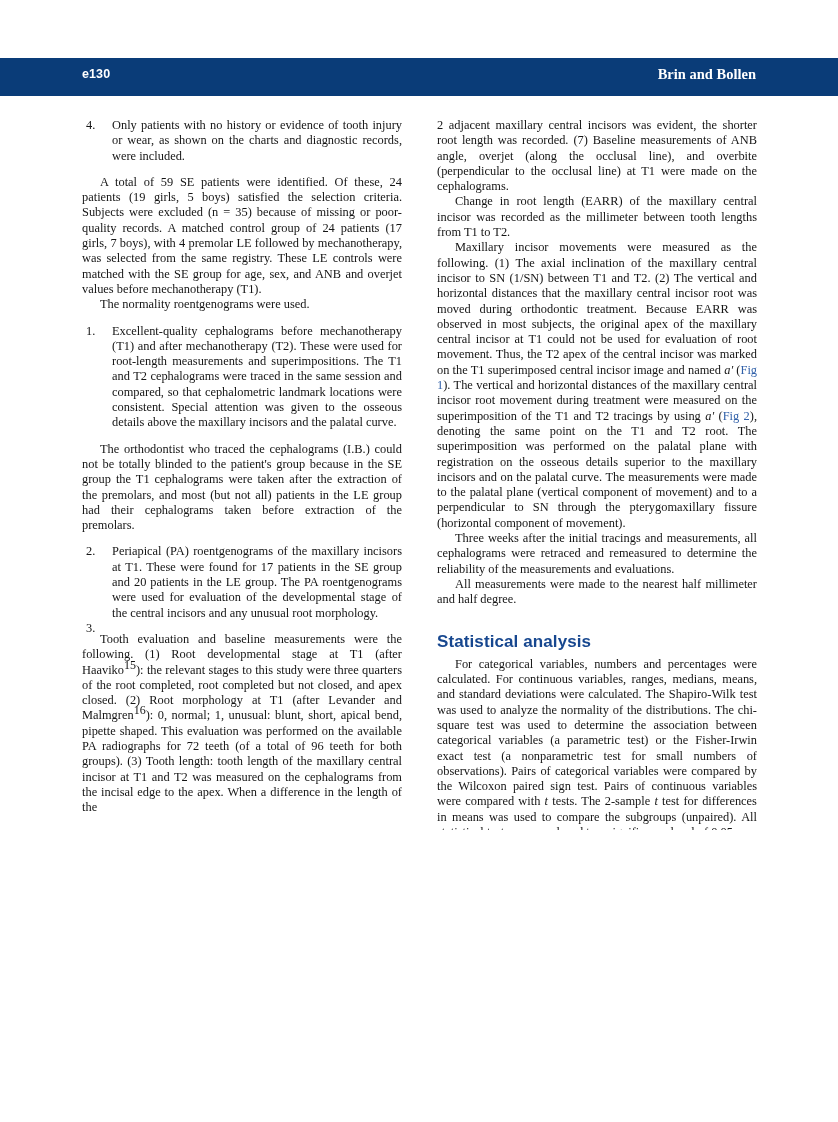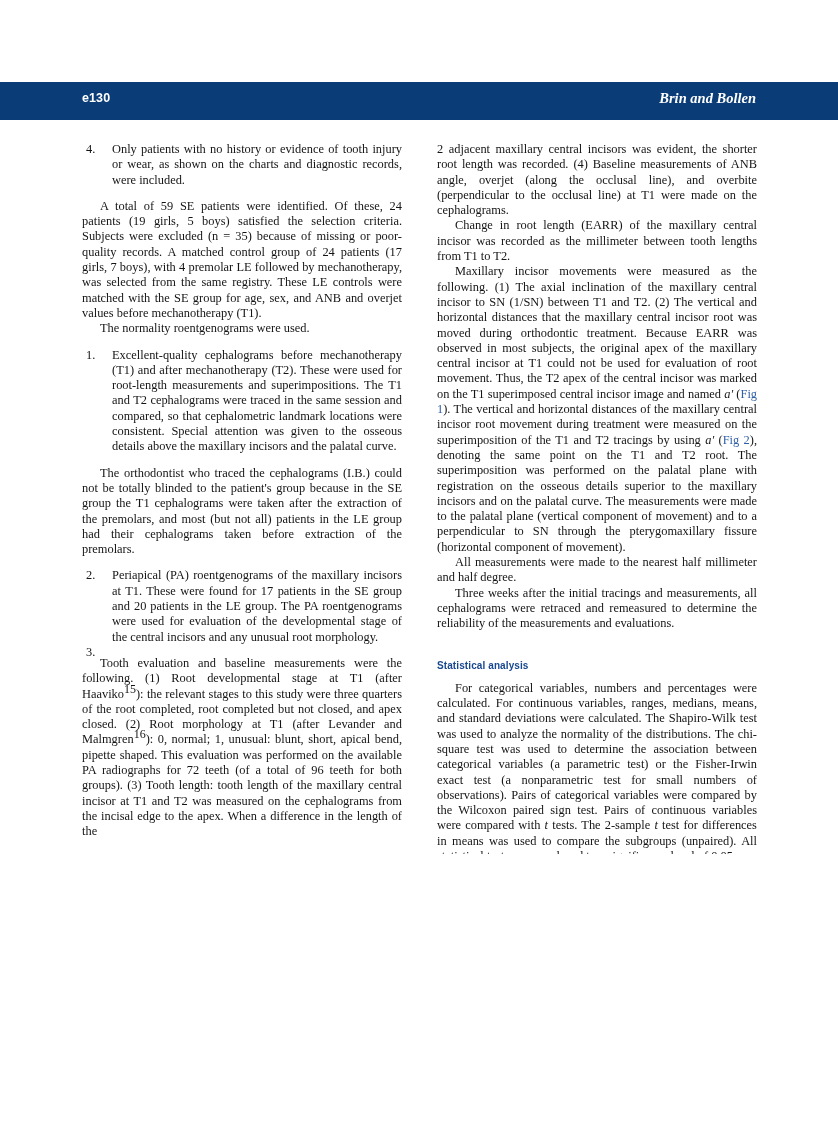--- a/index.html
+++ b/index.html
@@ -7,21 +7,20 @@
     padding: 0;
     background: #ffffff;
   }
   .page {
     position: relative;
     width: 838px;
     height: 830px;
     background: #ffffff;
     overflow: hidden;
     font-family: "Liberation Serif", "DejaVu Serif", serif;
-    margin-top: 24px;
   }
 
   
   .header-band {
     position: absolute;
     left: 0;
     top: 58px;
     width: 838px;
     height: 38px;
     background: #0a3c78;
@@ -34,21 +33,20 @@
     font-weight: bold;
     font-size: 12.5px;
     color: #ffffff;
     letter-spacing: 0.1px;
   }
   .header-authors {
     position: absolute;
     right: 82px;
     top: 66px;
     font-family: "Liberation Serif", "DejaVu Serif", serif;
-    font-style: italic;
     font-weight: bold;
     font-size: 14.5px;
     color: #ffffff;
   }
 
   
   .content {
     position: absolute;
     left: 0;
     top: 118px;
@@ -100,21 +98,21 @@
   }
   .figlink {
     color: #2f5fa8;
     text-decoration: none;
   }
   .ital { font-style: italic; }
 
   h3.subhead {
     margin: 0;
     font-family: "Liberation Sans", "DejaVu Sans", sans-serif;
-    font-size: 10px;
+    font-size: 17px;
     font-weight: bold;
     color: #17478f;
     letter-spacing: 0.1px;
   }
 
   
   .footer-band {
     position: absolute;
     left: 0;
     top: 1085px;
@@ -191,29 +189,29 @@
 
       <div class="gap-md"></div>
 
 
       <p class="para"><span>Tooth evaluation and baseline measurements were the following. (1) Root developmental stage at T1 (after Haaviko</span><sup class="ref">15</sup><span>): the relevant stages to this study were three quarters of the root completed, root completed but not closed, and apex closed. (2) Root morphology at T1 (after Levander and Malmgren</span><sup class="ref">16</sup><span>): 0, normal; 1, unusual: blunt, short, apical bend, pipette shaped. This evaluation was performed on the available PA radiographs for 72 teeth (of a total of 96 teeth for both groups). (3) Tooth length: tooth length of the maxillary central incisor at T1 and T2 was measured on the cephalograms from the incisal edge to the apex. When a difference in the length of the</span></p>
 
     </div>
 
     <div class="col col-right">
 
-      <p class="para noindent">2 adjacent maxillary central incisors was evident, the shorter root length was recorded. (4) Baseline measurements of ANB angle, overjet (along the occlusal line), and overbite (perpendicular to the occlusal line) at T1 were made on the cephalograms.</p>
+      <p class="para noindent">2 adjacent maxillary central incisors was evident, the shorter root length was recorded. (7) Baseline measurements of ANB angle, overjet (along the occlusal line), and overbite (perpendicular to the occlusal line) at T1 were made on the cephalograms.</p>
 
       <p class="para">Change in root length (EARR) of the maxillary central incisor was recorded as the millimeter between tooth lengths from T1 to T2.</p>
 
       <p class="para"><span>Maxillary incisor movements were measured as the following. (1) The axial inclination of the maxillary central incisor to SN (1/SN) between T1 and T2. (2) The vertical and horizontal distances that the maxillary central incisor root was moved during orthodontic treatment. Because EARR was observed in most subjects, the original apex of the maxillary central incisor at T1 could not be used for evaluation of root movement. Thus, the T2 apex of the central incisor was marked on the T1 superimposed central incisor image and named</span> <span class="ital">a′</span> (<a class="figlink" href="#">Fig 1</a>)<span>. The vertical and horizontal distances of the maxillary central incisor root movement during treatment were measured on the superimposition of the T1 and T2 tracings by using</span> <span class="ital">a′</span> (<a class="figlink" href="#">Fig 2</a>)<span>, denoting the same point on the T1 and T2 root. The superimposition was performed on the palatal plane with registration on the osseous details superior to the maxillary incisors and on the palatal curve. The measurements were made to the palatal plane (vertical component of movement) and to a perpendicular to SN through the pterygomaxillary fissure (horizontal component of movement).</span></p>
 
+      <p class="para">Three weeks after the initial tracings and measurements, all cephalograms were retraced and remeasured to determine the reliability of the measurements and evaluations.</p>
+
       <p class="para">All measurements were made to the nearest half millimeter and half degree.</p>
-
-      <p class="para">Three weeks after the initial tracings and measurements, all cephalograms were retraced and remeasured to determine the reliability of the measurements and evaluations.</p>
 
       <div class="gap-lg"></div>
 
       <h3 class="subhead">Statistical analysis</h3>
 
       <div class="gap-sm"></div>
 
       <p class="para"><span>For categorical variables, numbers and percentages were calculated. For continuous variables, ranges, medians, means, and standard deviations were calculated. The Shapiro-Wilk test was used to analyze the normality of the distributions. The chi-square test was used to determine the association between categorical variables (a parametric test) or the Fisher-Irwin exact test (a nonparametric test for small numbers of observations). Pairs of categorical variables were compared by the Wilcoxon paired sign test. Pairs of continuous variables were compared with</span> <span class="ital">t</span> <span>tests. The 2-sample</span> <span class="ital">t</span> <span>test for differences in means was used to compare the subgroups (unpaired). All statistical tests were analyzed to a significance level of 0.05.</span></p>
 
     </div>

